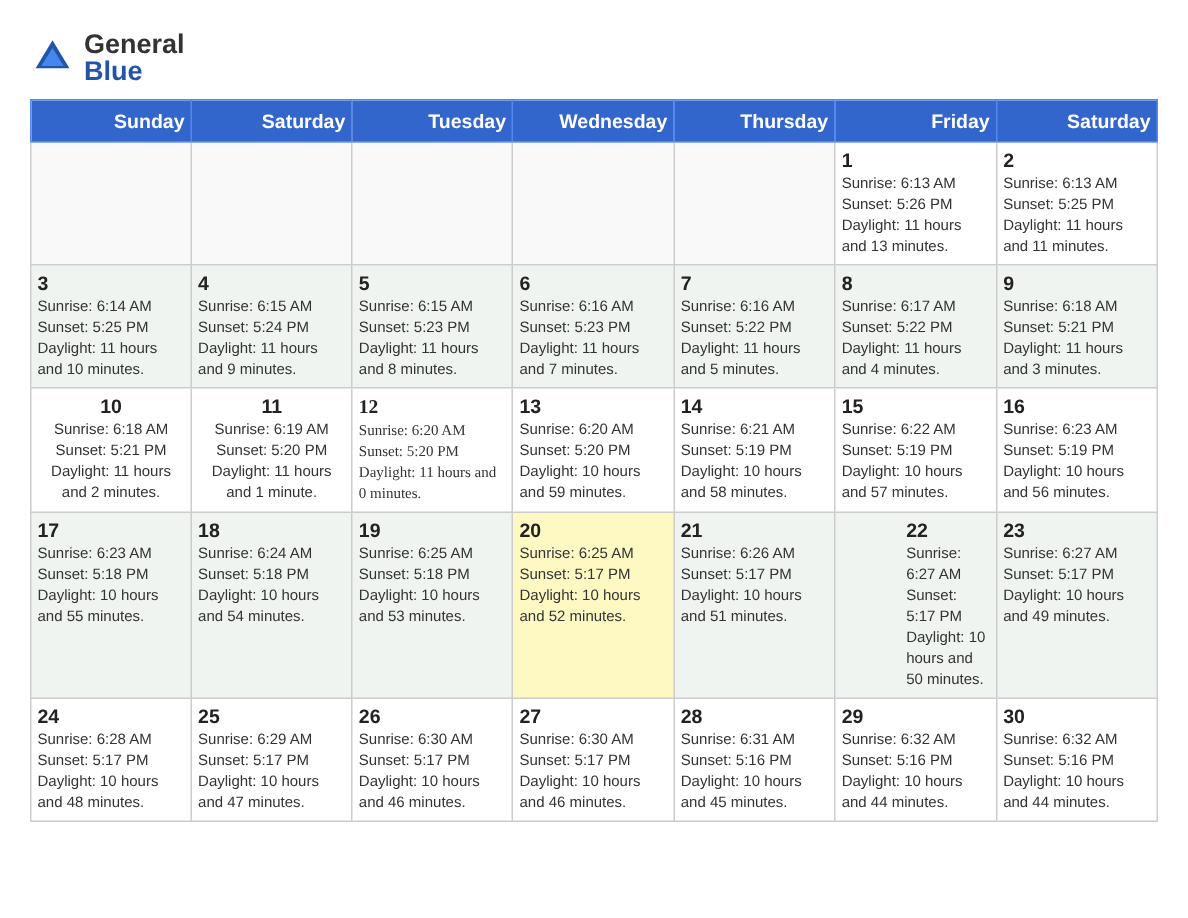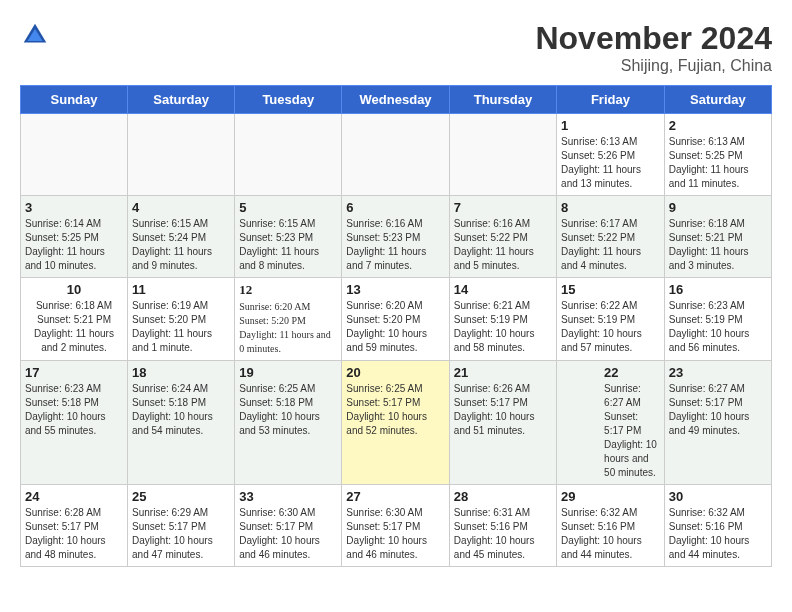--- a/index.html
+++ b/index.html
@@ -54,21 +54,21 @@
     }
     .calendar {
       width: 100%;
       border-collapse: collapse;
       font-size: 11px;
     }
     .calendar th {
       background: #3366cc;
       color: #fff;
       padding: 6px 4px;
-      text-align: center;
+      text-align: right;
       font-size: 13px;
       font-weight: bold;
       border: 1px solid #5588ee;
     }
     .calendar td {
       border: 1px solid #ccc;
       vertical-align: top;
       padding: 4px;
       width: 108px;
       min-height: 80px;
@@ -97,24 +97,24 @@
   </style>
 </head>
 <body>
 
 <div class="header">
   <div class="logo">
     <svg class="logo-icon" viewBox="0 0 40 40">
       <polygon points="20,5 35,30 5,30" fill="#2255aa"></polygon>
       <polygon points="20,12 30,28 10,28" fill="#4488ee"></polygon>
     </svg>
-  </div>
-  <div class="title-block">
-    <div class="month-title">November 2024</div>
-    <div class="location">Shijing, Fujian, China</div>
+    <div class="logo-text">
+      <span class="logo-general">General</span>
+      <span class="logo-blue">Blue</span>
+    </div>
   </div>
 </div>
 
 <table class="calendar">
   <thead>
     <tr>
     <th>Sunday</th>
         <th>Saturday</th>
         <th>Tuesday</th>
         <th>Wednesday</th>
@@ -187,21 +187,21 @@
 Daylight: 11 hours and 3 minutes.</div>
         </td>
       </tr>
       <tr>
         <td style="background: rgb(255, 255, 255); text-align: center;">
           <div class="day-num">10</div>
           <div class="day-info" style="white-space: pre-line;">Sunrise: 6:18 AM
 Sunset: 5:21 PM
 Daylight: 11 hours and 2 minutes.</div>
         </td>
-        <td style="background: rgb(255, 255, 255);">
+        <td style="background: rgb(255, 255, 255); text-align: center;">
           <div class="day-num">11</div>
           <div class="day-info" style="white-space: pre-line;">Sunrise: 6:19 AM
 Sunset: 5:20 PM
 Daylight: 11 hours and 1 minute.</div>
         </td>
         <td style="background: rgb(255, 255, 255); font-family: Liberation Serif, serif;">
           <div class="day-num">12</div>
           <div class="day-info" style="white-space: pre-line;">Sunrise: 6:20 AM
 Sunset: 5:20 PM
 Daylight: 11 hours and 0 minutes.</div>
@@ -282,21 +282,21 @@
 Sunset: 5:17 PM
 Daylight: 10 hours and 48 minutes.</div>
         </td>
         <td style="background: rgb(255, 255, 255);">
           <div class="day-num">25</div>
           <div class="day-info" style="white-space: pre-line;">Sunrise: 6:29 AM
 Sunset: 5:17 PM
 Daylight: 10 hours and 47 minutes.</div>
         </td>
         <td style="background: rgb(255, 255, 255);">
-          <div class="day-num">33</div>
+          <div class="day-num">26</div>
           <div class="day-info" style="white-space: pre-line;">Sunrise: 6:30 AM
 Sunset: 5:17 PM
 Daylight: 10 hours and 46 minutes.</div>
         </td>
         <td style="background: rgb(255, 255, 255);">
           <div class="day-num">27</div>
           <div class="day-info" style="white-space: pre-line;">Sunrise: 6:30 AM
 Sunset: 5:17 PM
 Daylight: 10 hours and 46 minutes.</div>
         </td>

